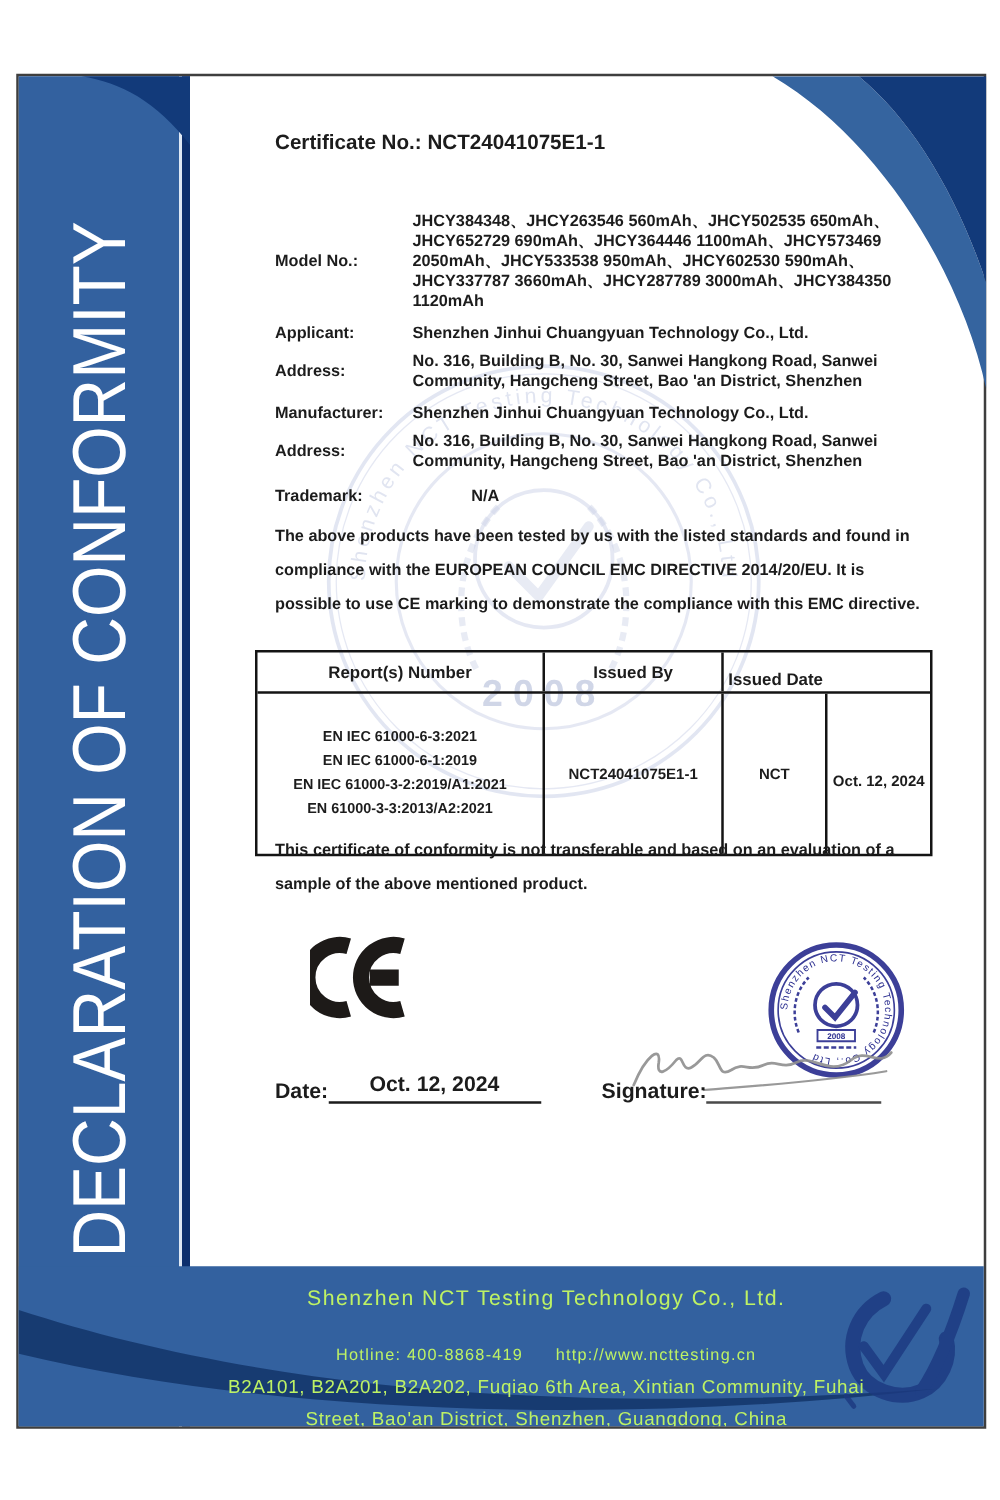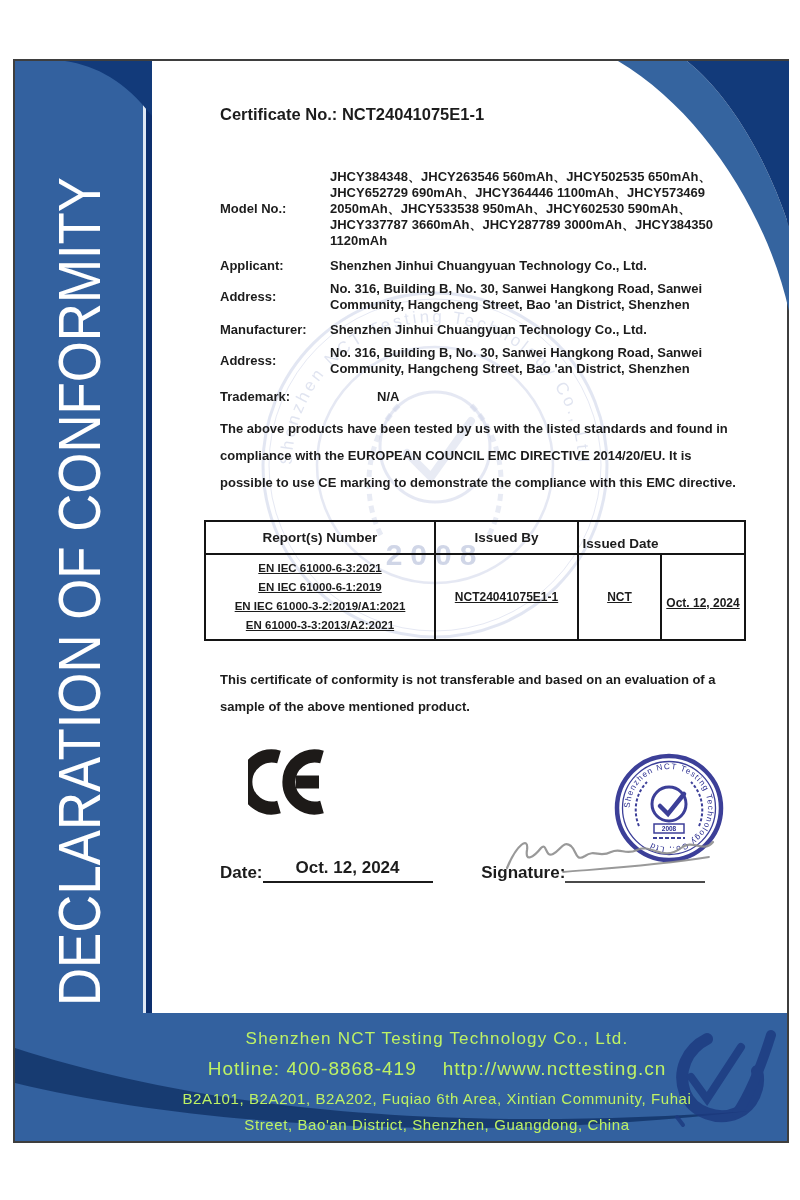--- a/index.html
+++ b/index.html
@@ -40,21 +40,21 @@
   .statement { position:absolute; left:205px; top:415px; width:516px;
                font-size:13px; font-weight:bold; line-height:27px; }
 
   .std-table { position:absolute; left:189px; top:520px; width:542px;
                border:2px solid #141414; background:transparent; }
   .tr { display:grid; grid-template-columns:230px 143px 83px 82px; }
   .th, .td { border-right:2px solid #141414; display:flex; align-items:center;
              justify-content:center; text-align:center; }
   .th:last-child, .td:last-child { border-right:none;margin-top:12px; }
   .tr.head { height:33px; border-bottom:2px solid #141414; }
-  .tr.body { height:84px;text-decoration:underline; }
+  .tr.body { height:128px; }
   .th { font-size:13.5px; font-weight:bold; }
   .td { font-size:12px; font-weight:bold; }
   .std-list { font-size:11.5px; font-weight:bold; line-height:19px; text-align:center; }
 
   .note { position:absolute; left:205px; top:666px; width:518px;
           font-size:13px; font-weight:bold; line-height:27px; }
 
   .ce-mark { position:absolute; left:233px; top:748px; }
   .seal-stamp { position:absolute; left:598px; top:752px; }
   .hand-signature { position:absolute; left:488px; top:828px; }
@@ -66,21 +66,21 @@
   .sig-uval { width:140px; border-bottom:2px solid #4a4a4a; }
 
   
   .footer { position:absolute; left:15px; top:1013px; width:772px; height:128px;
             background:#33619f; overflow:hidden; z-index:6; }
   .footer-swoosh { position:absolute; left:0; top:30px; }
   .footer-logo { position:absolute; right:8px; top:4px; }
   .footer-text { position:relative; margin-left:72px; width:700px; text-align:center;
                  color:#bef264; z-index:2; }
   .f-title { margin-top:16px; font-size:17px; letter-spacing:1.2px; }
-  .f-hotline { margin-top:9px; font-size:19px; letter-spacing:1px; }
+  .f-hotline { margin-top:27px; font-size:13px; letter-spacing:1px; }
   .f-hotline .gap { display:inline-block; width:26px; }
   .f-addr { margin-top:6px; font-size:15px; letter-spacing:0.6px; line-height:26px; }
 </style>
 </head>
 <body>
 
 <div class="page">
 
   <div class="frame"></div>
 

